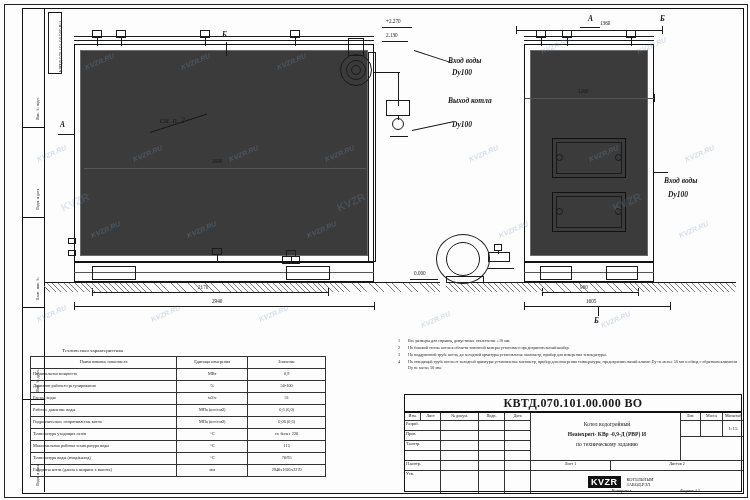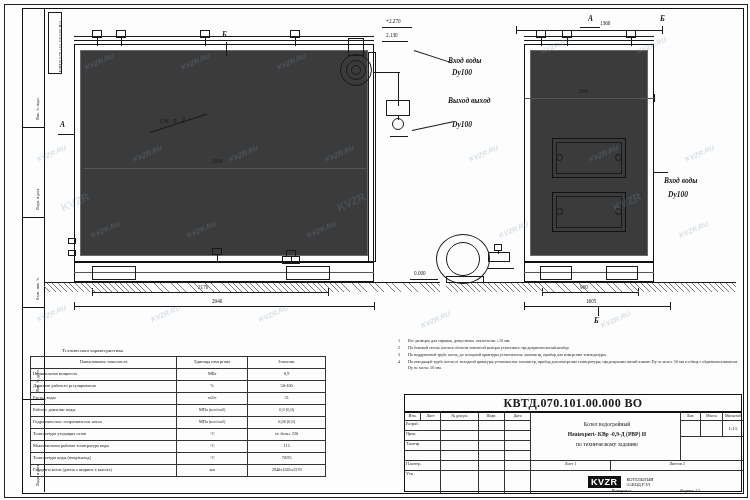--- a/index.html
+++ b/index.html
@@ -153,21 +153,21 @@
   <div class="ln v" style="left:374px;top:302px;height:8px;"></div>
   <span class="dim" style="left:212px;top:298px;">2940</span>
 
   <div class="ground" style="left:44px;top:283px;width:396px;height:9px;"></div>
   <div class="ln h" style="left:44px;top:282px;width:396px;"></div>
 
   <span class="lbl-b" style="left:448px;top:56px;">Вход воды</span>
   <span class="lbl-b" style="left:452px;top:68px;">Dy100</span>
   <div class="ln" style="left:414px;top:50px;width:40px;height:1px;transform:rotate(18deg);transform-origin:left center;"></div>
 
-  <span class="lbl-b" style="left:448px;top:96px;">Выход выход</span>
+  <span class="lbl-b" style="left:448px;top:96px;">Выход котла</span>
   <span class="lbl-b" style="left:452px;top:120px;">Dy100</span>
   <div class="ln" style="left:412px;top:130px;width:42px;height:1px;transform:rotate(-12deg);transform-origin:left center;"></div>
 
   <span class="lbl-b" style="left:588px;top:14px;">А</span>
   <div class="ln h" style="left:580px;top:27px;width:20px;"></div>
 
   <div class="ln h" style="left:516px;top:30px;width:146px;"></div>
   <div class="ln v" style="left:516px;top:26px;height:8px;"></div>
   <div class="ln v" style="left:662px;top:26px;height:8px;"></div>
   <span class="dim" style="left:600px;top:20px;">1360</span>

